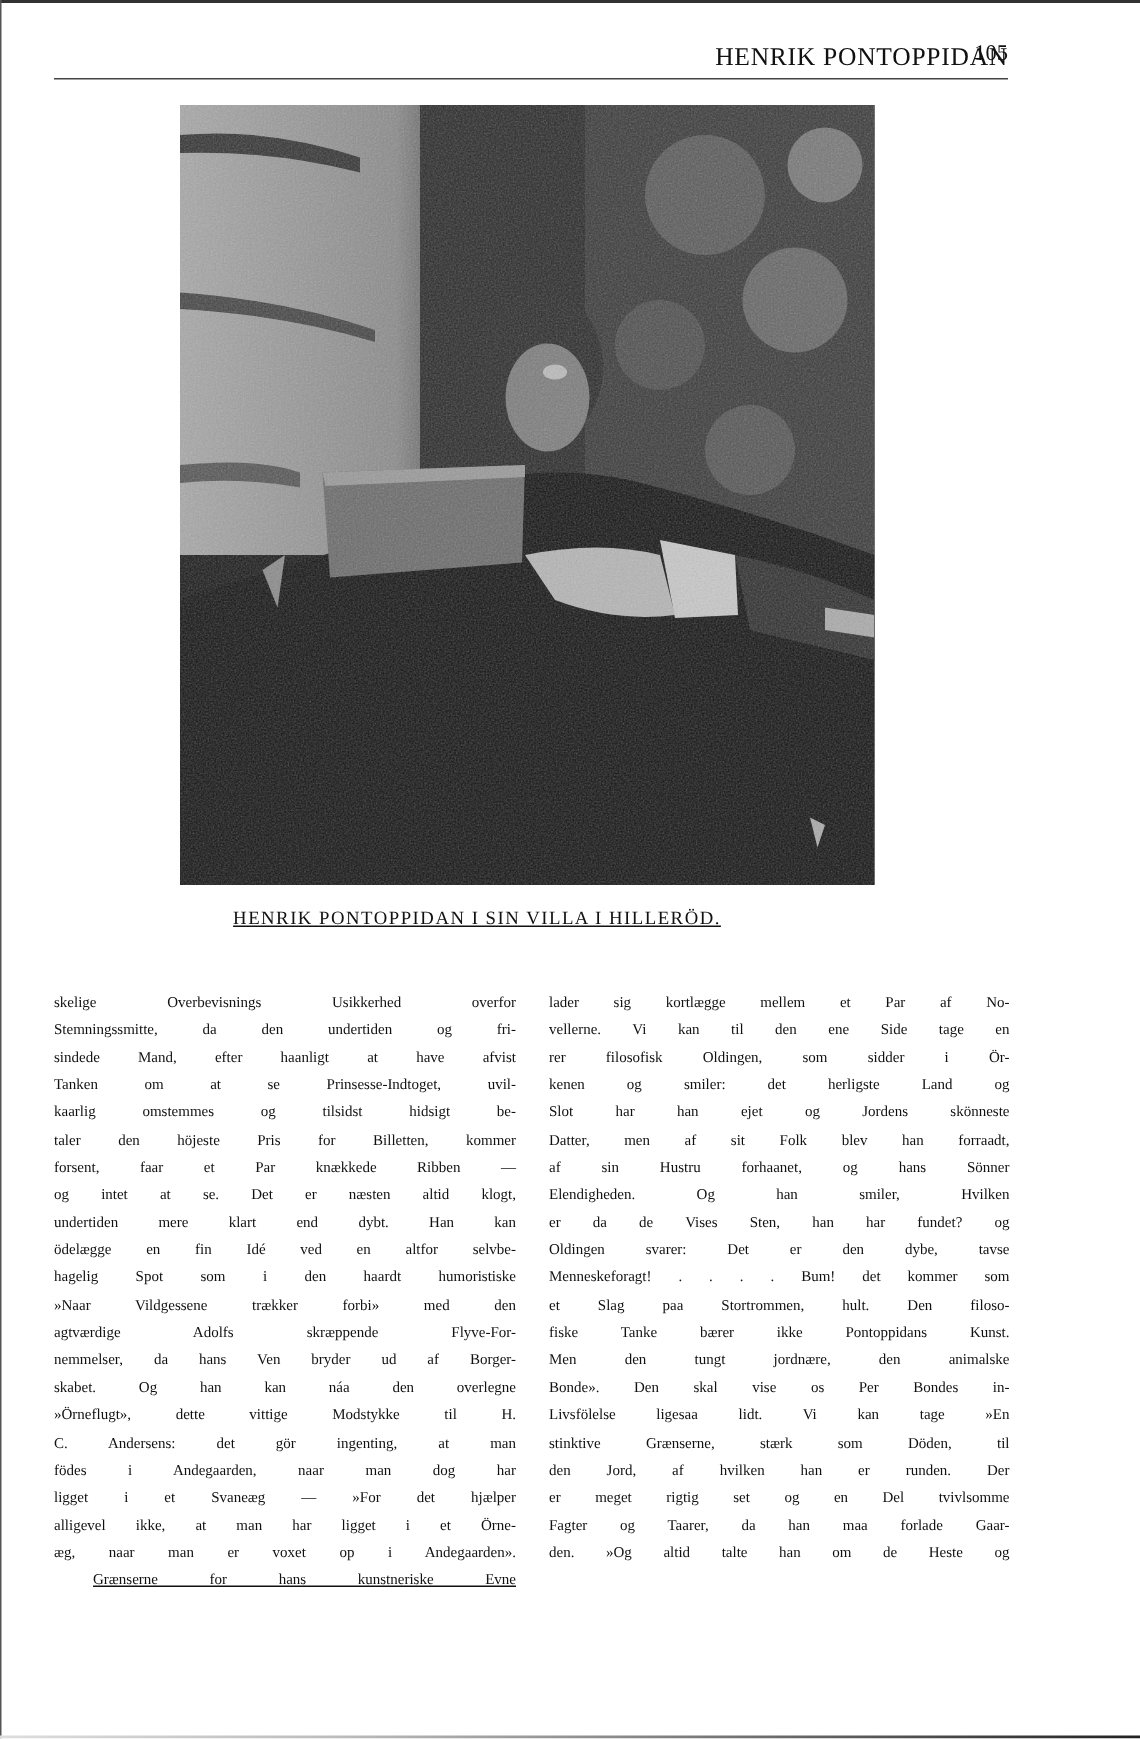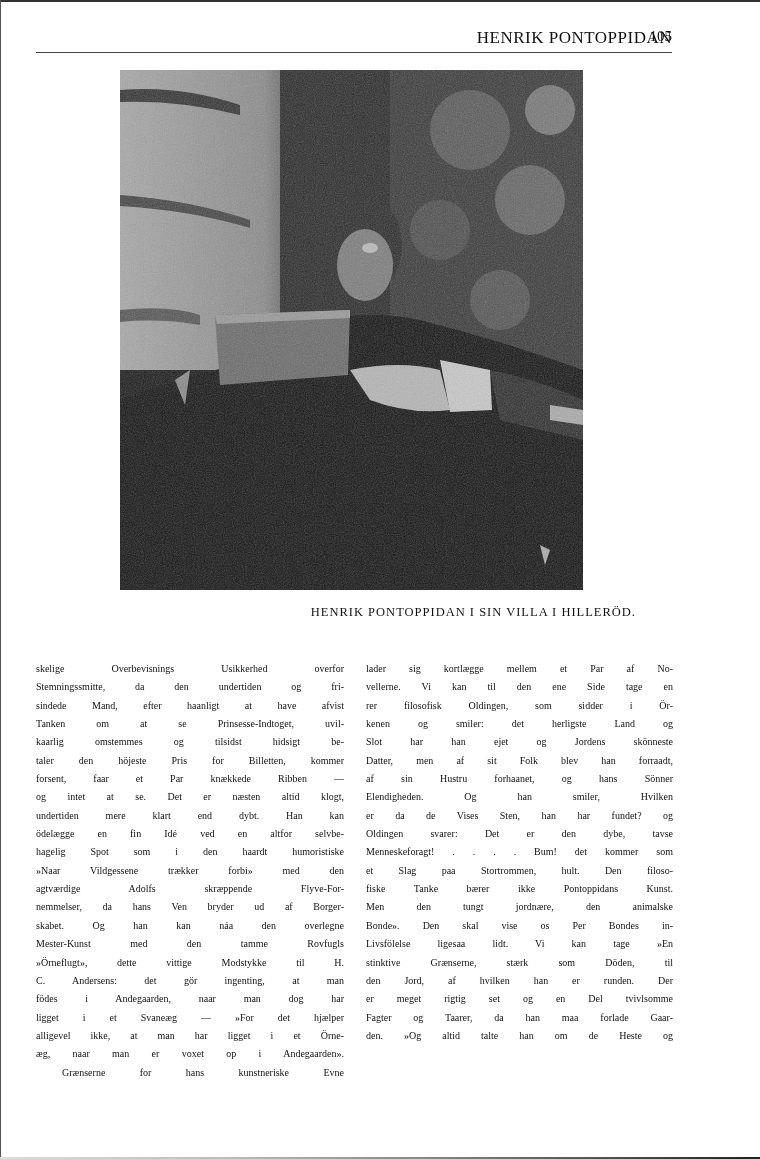--- a/index.html
+++ b/index.html
@@ -11,29 +11,29 @@
                   background: linear-gradient(90deg, #ddd 0%, #bbb 30%, #888 55%, #222 100%); }
   .running-head { position: absolute; left: 36px; top: 28px; width: 636px; height: 24px; }
   .running-title { position: absolute; left: 0; width: 100%; text-align: right; top: 0;
                    font-size: 17px; letter-spacing: 0.5px; }
   .page-number { position: absolute; right: 0; top: 0; font-size: 15px; }
   .head-rule { position: absolute; left: 36px; top: 52px; width: 636px; height: 1px; background: #444; }
 
   .photo { position: absolute; left: 120px; top: 70px; width: 463px; height: 520px;
            background: #111; overflow: hidden; }
   .photo svg { display: block; }
-  .caption { position: absolute; left: 0; width: 636px; top: 605px; text-align: right;
-             font-size: 12.5px; letter-spacing: 1px; }
+  .caption { position: absolute; left: 0; width: 636px; top: 605px; text-align: center;
+             font-size: 12.5px; letter-spacing: 1px; text-decoration: underline; }
 
   .column { position: absolute; top: 660px; font-size: 10px; line-height: 18.35px; }
   .col-left { left: 36px; width: 308px; }
   .col-right { left: 366px; width: 307px; }
   .line { display: block; text-align: justify; text-align-last: justify; white-space: nowrap;
           height: 18.35px; overflow: visible; }
-  .line.indent { padding-left: 26px; }
+  .line.indent { padding-left: 26px; text-decoration: underline; }
 </style>
 </head>
 <body>
 
 <div class="frame-top"></div>
 <div class="frame-left"></div>
 <div class="frame-bottom"></div>
 
 <div class="running-head">
   <div class="running-title">HENRIK PONTOPPIDAN</div>
@@ -106,21 +106,20 @@
   <span class="line">taler den höjeste Pris for Billetten, kommer</span>
   <span class="line">forsent, faar et Par knækkede Ribben —</span>
   <span class="line">og intet at se. Det er næsten altid klogt,</span>
   <span class="line">undertiden mere klart end dybt. Han kan</span>
   <span class="line">ödelægge en fin Idé ved en altfor selvbe-</span>
   <span class="line">hagelig Spot som i den haardt humoristiske</span>
   <span class="line">»Naar Vildgessene trækker forbi» med den</span>
   <span class="line">agtværdige Adolfs skræppende Flyve-For-</span>
   <span class="line">nemmelser, da hans Ven bryder ud af Borger-</span>
   <span class="line">skabet. Og han kan náa den overlegne</span>
-  <span class="line">Mester-Kunst med den tamme Rovfugls</span>
   <span class="line">»Örneflugt», dette vittige Modstykke til H.</span>
   <span class="line">C. Andersens: det gör ingenting, at man</span>
   <span class="line">födes i Andegaarden, naar man dog har</span>
   <span class="line">ligget i et Svaneæg — »For det hjælper</span>
   <span class="line">alligevel ikke, at man har ligget i et Örne-</span>
   <span class="line">æg, naar man er voxet op i Andegaarden».</span>
   <span class="line indent">Grænserne for hans kunstneriske Evne</span>
 </div>
 
 <div class="column col-right">

